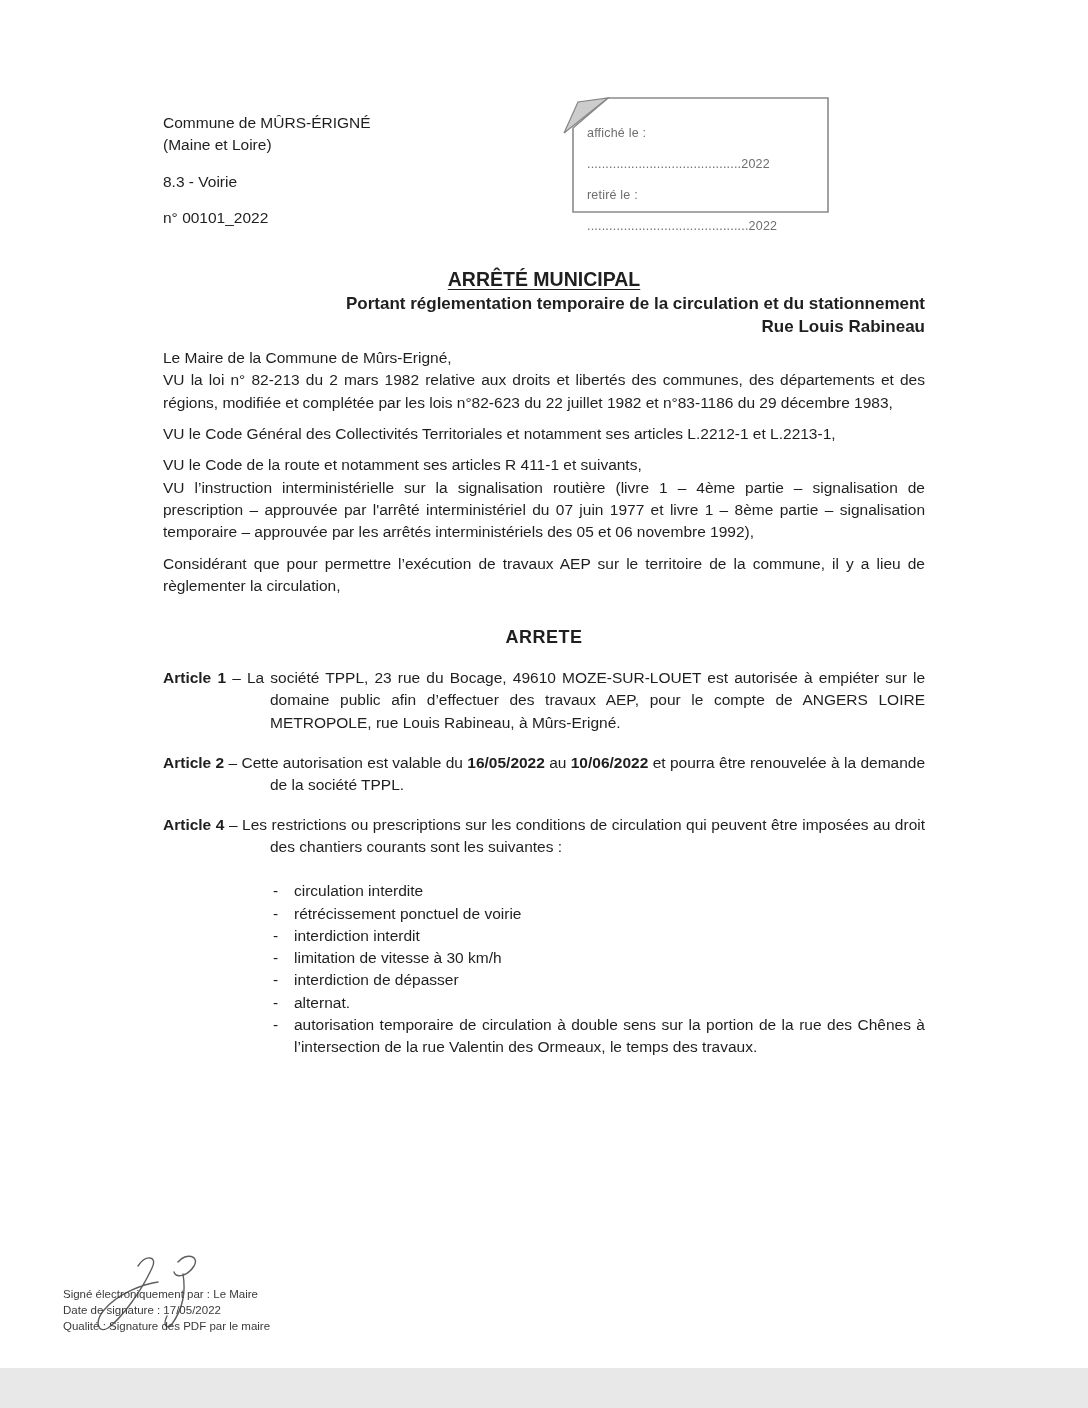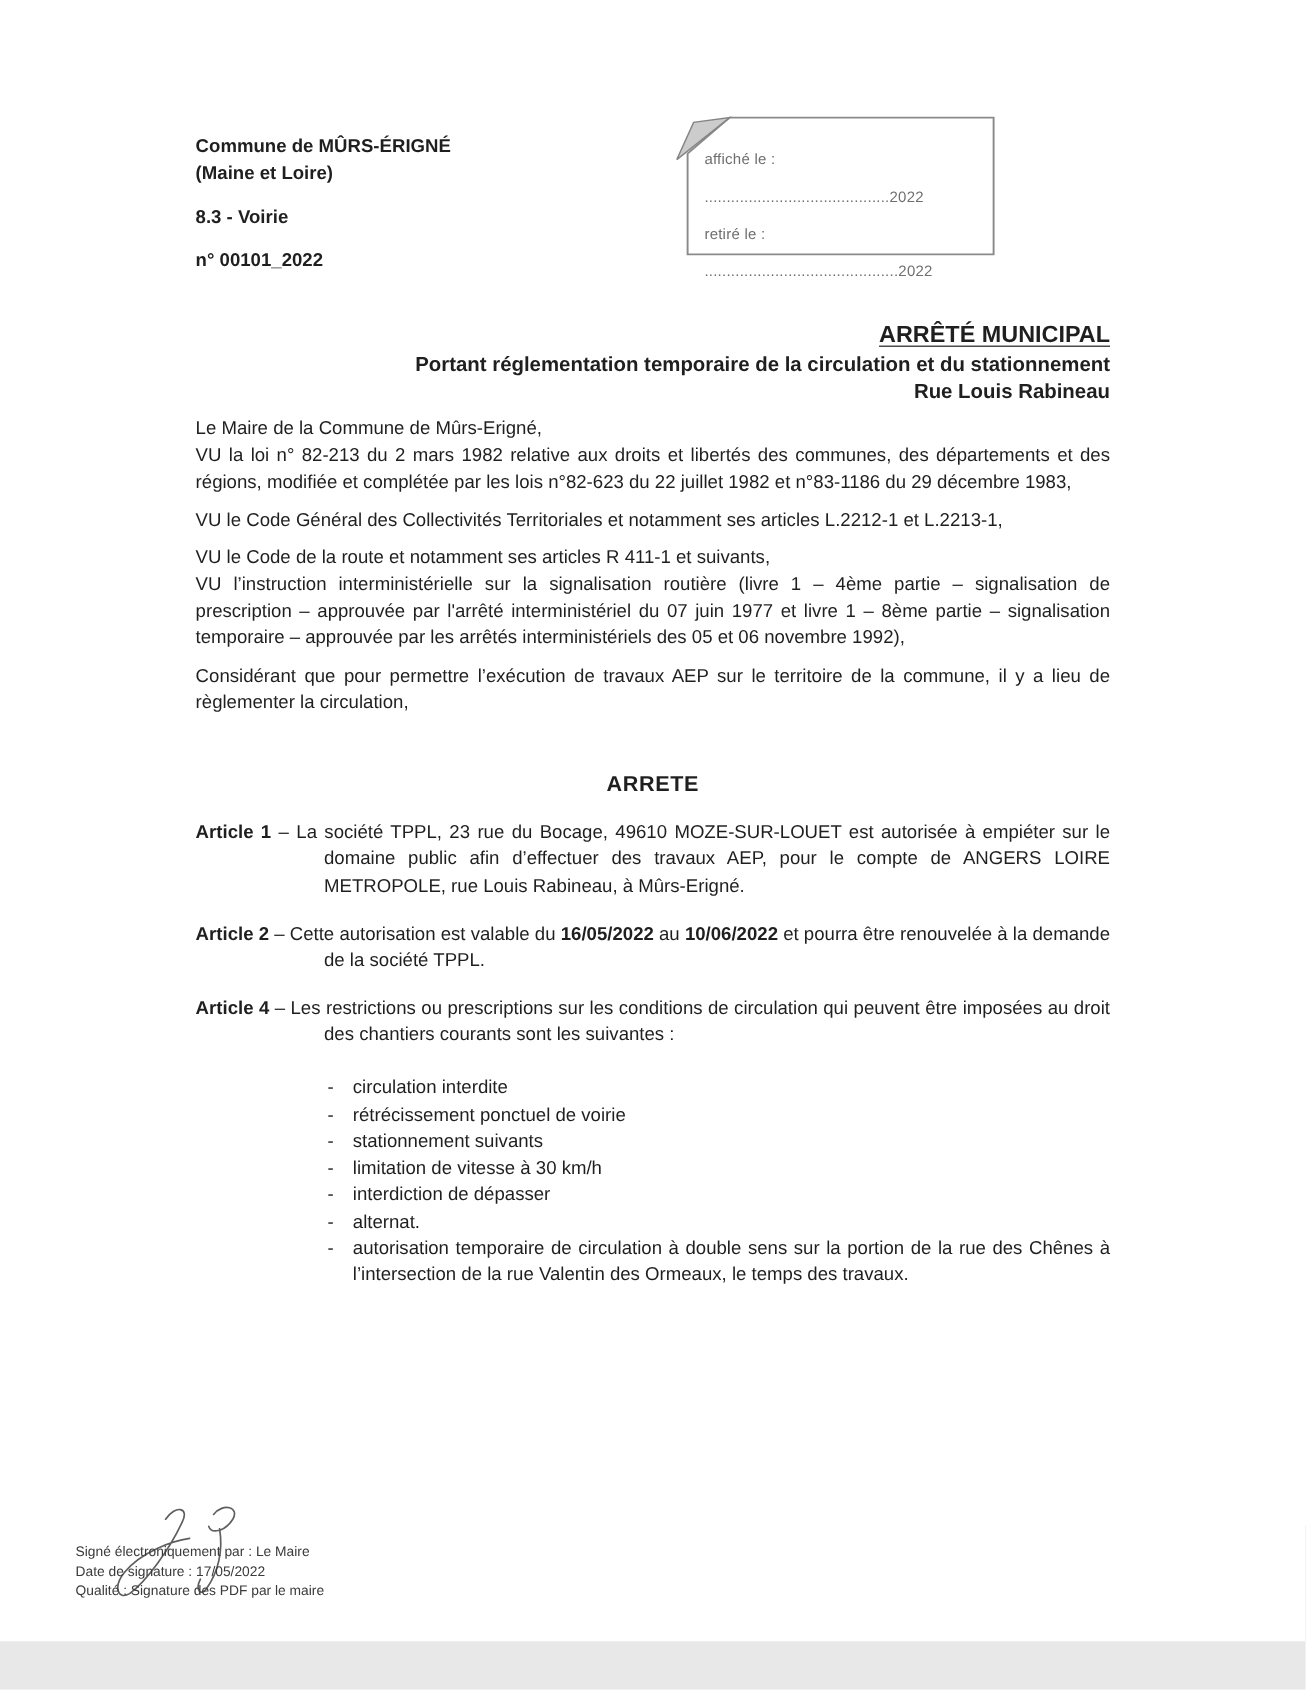--- a/index.html
+++ b/index.html
@@ -10,47 +10,47 @@
     background:#ffffff;
     overflow:hidden;
     font-family:"Liberation Sans", sans-serif;
     color:#1f1f1f;
     font-size:15.5px;
     line-height:22.3px;
   }
   .content{position:absolute;left:163px;top:112px;width:762px;}
 
   
-  .hdr{font-weight:bold;margin:0;}
+  .hdr{font-weight:normal;margin:0;}
   .hdr-gap{margin-top:14px;}
 
   
   .notice-svg{position:absolute;left:560px;top:92px;}
   .notice-text{
     position:absolute;left:587px;top:118px;width:234px;
     font-size:12.5px;line-height:31px;color:#6e6e6e;letter-spacing:.2px;
   }
 
   
   .title-block{text-align:center;margin-top:37px;}
   .doc-title{
     font-size:19.5px;font-weight:bold;line-height:26px;margin:0;
-    text-decoration:underline;text-underline-offset:3px;text-align:right;
+    text-decoration:underline;text-underline-offset:3px;
   }
   .doc-sub{font-size:17px;font-weight:bold;line-height:23px;margin:0;text-align:right;}
 
   
   .para{text-align:justify;margin:9px 0 0 0;}
   .para.first{}
   .para.tight{margin-top:0;}
 
   
   .arrete{
     text-align:center;font-size:18px;font-weight:bold;
-    line-height:26px;margin:43px 0 0 0;letter-spacing:.5px;
+    line-height:26px;margin:27px 0 0 0;letter-spacing:.5px;
   }
 
   
   .article{
     text-align:justify;margin:17px 0 0 0;
     padding-left:107px;text-indent:-107px;
   }
   .article.sp{margin-top:18px;}
   .b{font-weight:bold;}
 
@@ -114,21 +114,21 @@
       <div class="bullet">
         <span class="dash">-</span>
         <span class="btxt">circulation interdite</span>
       </div>
       <div class="bullet">
         <span class="dash">-</span>
         <span class="btxt">rétrécissement ponctuel de voirie</span>
       </div>
       <div class="bullet">
         <span class="dash">-</span>
-        <span class="btxt">stationnement suivants</span>
+        <span class="btxt">interdiction interdit</span>
       </div>
       <div class="bullet">
         <span class="dash">-</span>
         <span class="btxt">limitation de vitesse à 30 km/h</span>
       </div>
       <div class="bullet">
         <span class="dash">-</span>
         <span class="btxt">interdiction de dépasser</span>
       </div>
       <div class="bullet">

